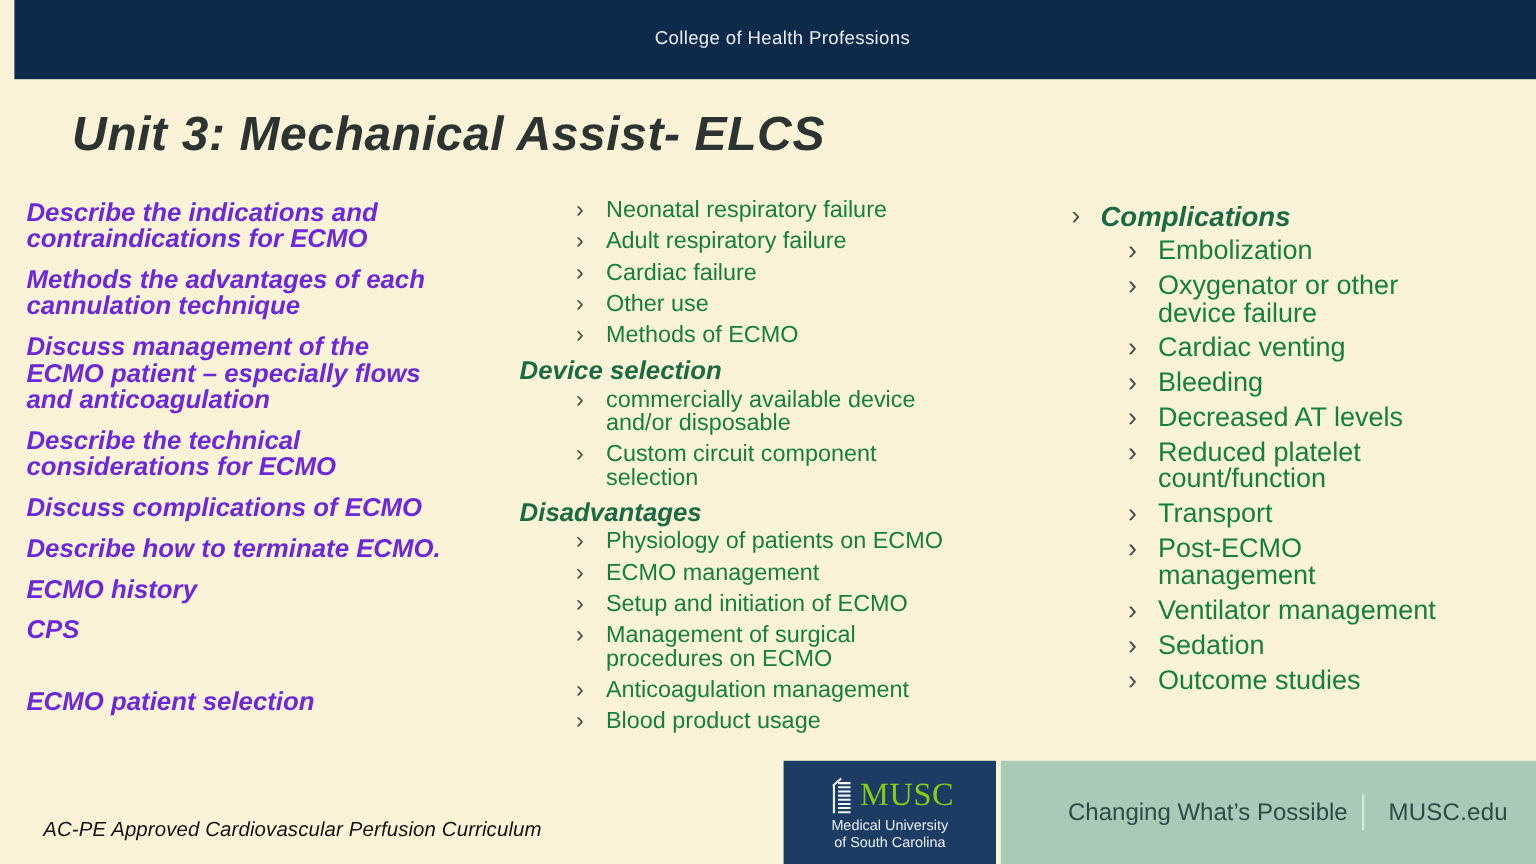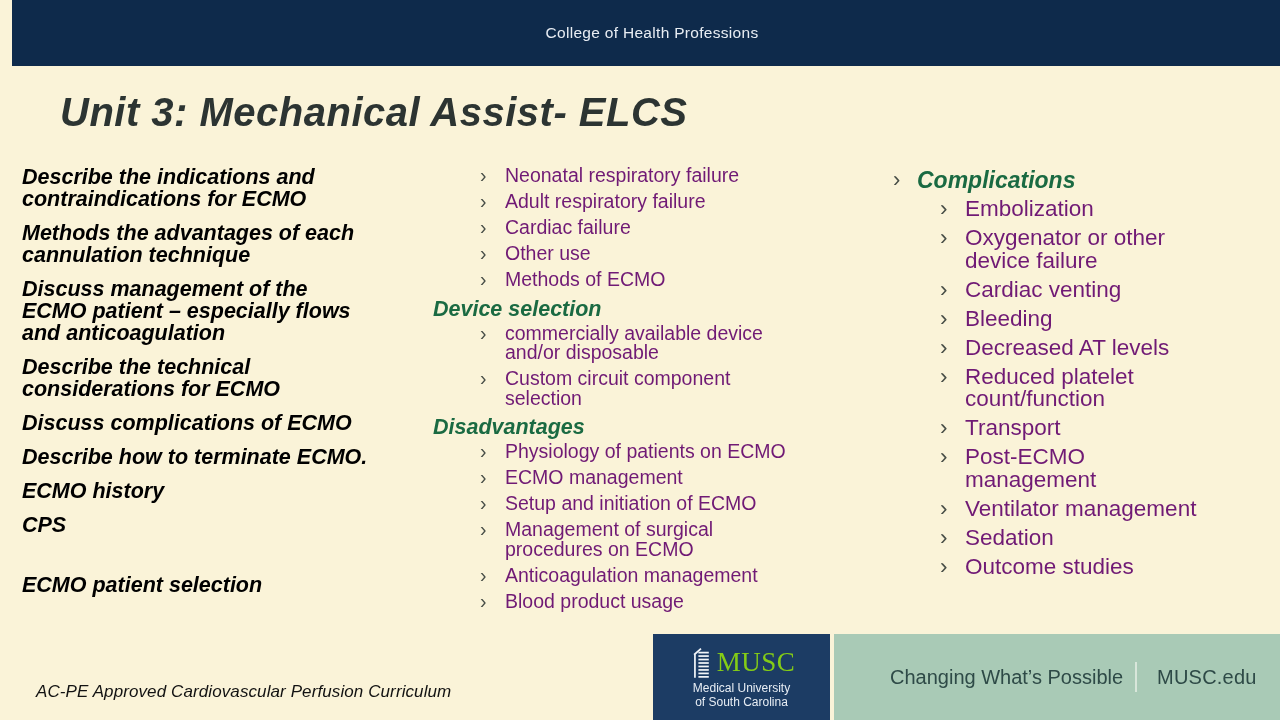--- a/index.html
+++ b/index.html
@@ -20,33 +20,33 @@
   
   .title{
     position:absolute;left:60px;top:90px;margin:0;
     font-size:40px;font-weight:bold;font-style:italic;color:#2c3432;letter-spacing:.5px;
   }
 
   
   .col-left{position:absolute;left:22px;top:166px;width:412px;}
   .obj{
     margin:0 0 12px 0;font-size:21.5px;line-height:22px;font-weight:bold;font-style:italic;
-    color:#000000;white-space:pre-line;
+    color:#6d28d9;white-space:pre-line;
   }
   .obj.gap{margin-top:38px;}
 
   
   .col-mid{position:absolute;left:433px;top:166px;width:420px;}
   .subhead{
     margin:8px 0 4px 0;font-size:21.5px;line-height:22px;font-weight:bold;font-style:italic;
     color:#1a6a42;
   }
   .bullet{display:flex;margin:0 0 6.5px 0;}
   .glyph{flex:none;color:#484e47;}
-  .btext{color:#701a75;white-space:pre-line;}
+  .btext{color:#15803d;white-space:pre-line;}
   .col-mid .glyph{margin-left:47px;width:25px;font-size:19.5px;line-height:19.5px;}
   .col-mid .btext{font-size:19.5px;line-height:19.5px;}
 
   
   .col-right{position:absolute;left:885px;top:168px;width:400px;}
   .head-row{display:flex;margin:0 0 6px 0;}
   .head-row .glyph{margin-left:8px;width:24px;font-size:22px;line-height:24px;}
   .head-row .rhead{
     margin:0;font-size:23px;line-height:24px;font-weight:bold;font-style:italic;color:#1a6a42;
   }

